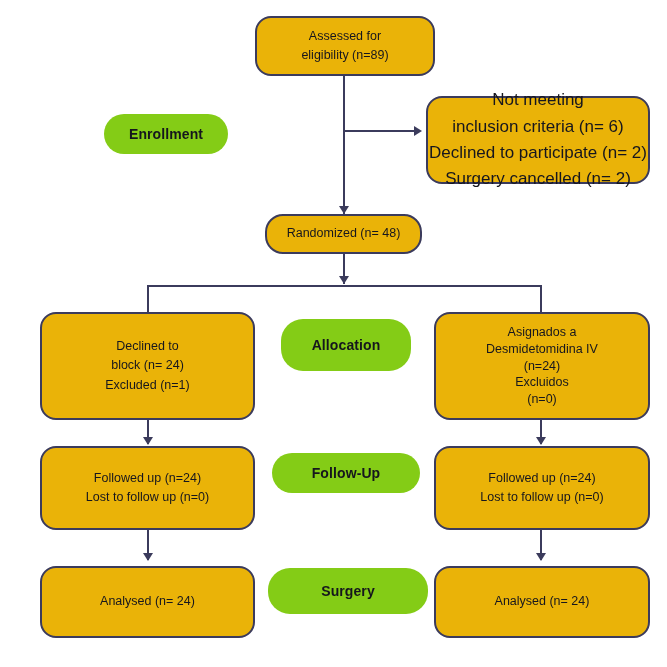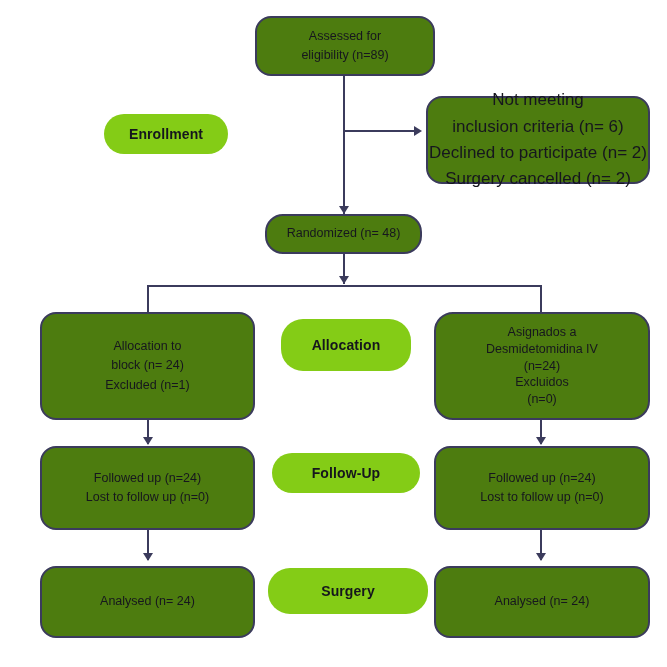--- a/index.html
+++ b/index.html
@@ -19,21 +19,21 @@
     width: 667px;
     height: 667px;
     background: #ffffff;
   }
   
   .node {
     position: absolute;
     box-sizing: border-box;
     border: 2px solid #3b3b5c;
     border-radius: 16px;
-    background: #4d7c0f;
+    background: #eab308;
     display: flex;
     flex-direction: column;
     align-items: center;
     justify-content: center;
     text-align: left;
     font-size: 12.5px;
     line-height: 1.55;
     color: #16161e;
     padding: 2px 6px;
   }
@@ -112,26 +112,26 @@
   <div class="arrow-down" style="left:339px; top:276px;"></div>
   <div class="conn h" style="left:147px; top:285px; width:395px;"></div>
   <div class="conn v" style="left:147px; top:285px; height:27px;"></div>
   <div class="conn v" style="left:540px; top:285px; height:27px;"></div>
 
   <div class="pill" style="left:281px; top:319px; width:130px; height:52px;">
     <span>Allocation</span>
   </div>
 
   <div class="node" style="left:40px; top:312px; width:215px; height:108px;">
-    <span class="line">Allocation to</span>
+    <span class="line">Declined to</span>
     <span class="line">block (n= 24)</span>
     <span class="line">Excluded (n=1)</span>
   </div>
 
-  <div class="node" style="left:434px; top:312px; width:216px; height:108px; line-height:1.35;border-radius:19px;">
+  <div class="node" style="left:434px; top:312px; width:216px; height:108px; line-height:1.35;">
     <span class="line">Asignados a</span>
     <span class="line">Desmidetomidina IV</span>
     <span class="line">(n=24)</span>
     <span class="line">Excluidos</span>
     <span class="line">(n=0)</span>
   </div>
 
   <div class="conn v" style="left:147px; top:420px; height:24px;"></div>
   <div class="arrow-down" style="left:143px; top:437px;"></div>
   <div class="conn v" style="left:540px; top:420px; height:24px;"></div>

